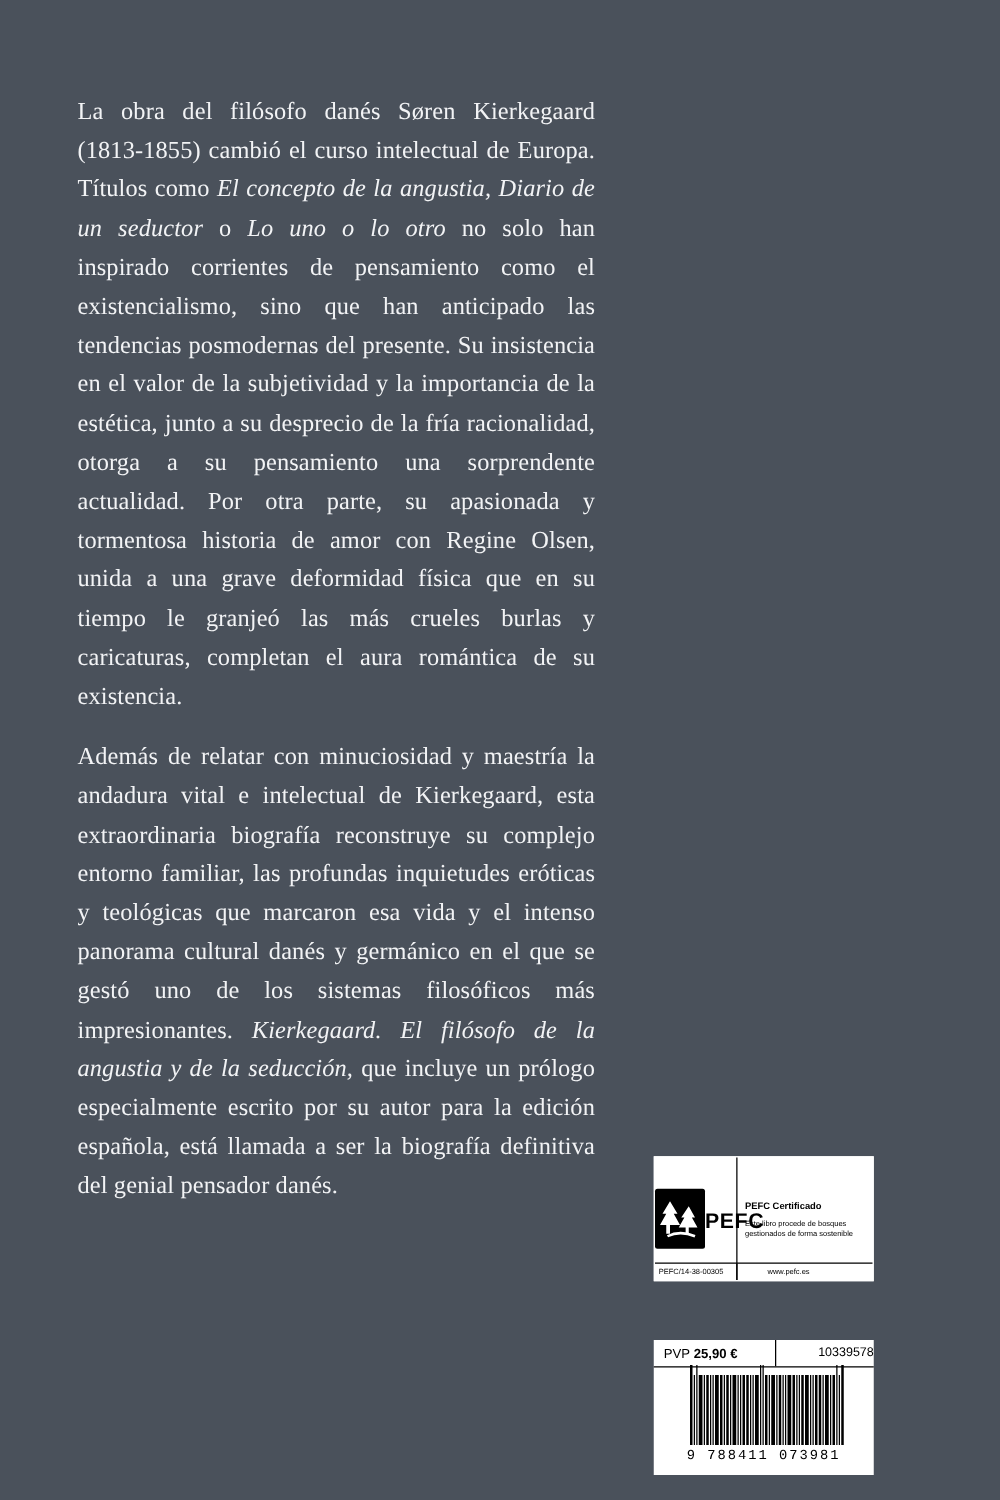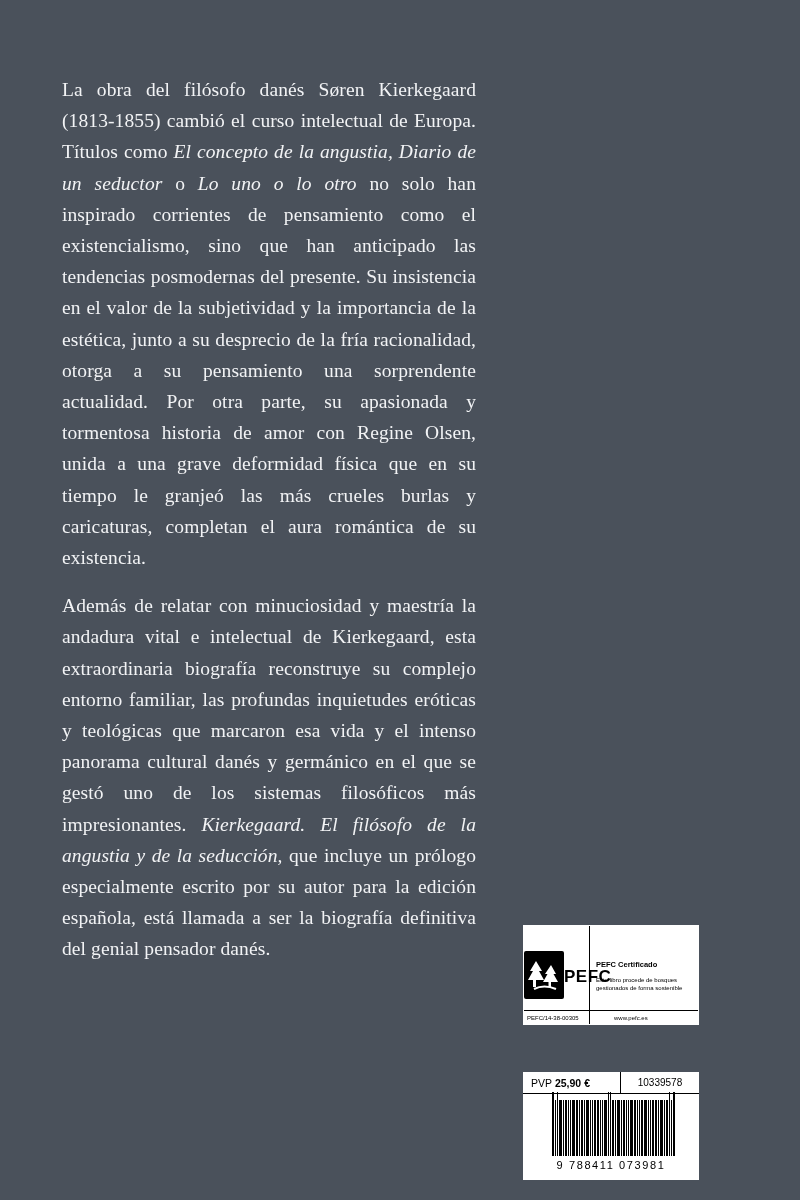--- a/index.html
+++ b/index.html
@@ -162,21 +162,21 @@
     padding-left: 8px;
     box-sizing: border-box;
     border-right: 1px solid #000;
     height: 100%;
     display: flex;
     align-items: center;
   }
   .bh-price b { font-weight: bold; }
   .bh-isbnnum {
     flex: 1;
-    text-align: center;
+    text-align: right;
     font-size: 10px;
   }
   .barcode-body {
     flex: 1;
     display: flex;
     flex-direction: column;
     align-items: center;
     justify-content: flex-start;
     padding-top: 6px;
   }
@@ -187,21 +187,21 @@
     margin-left: 6px;
   }
   .bars i {
     display: block;
     background: #000;
     height: 100%;
     margin-right: 1px;
   }
   .bars i.t { height: 64px; }
   .isbn-digits {
-    font-family: Liberation Sans, sans-serif;
+    font-family: Liberation Mono, monospace;
     font-size: 11px;
     letter-spacing: 1.6px;
     margin-top: 3px;
   }
 
   
   .logo {
     position: absolute;
     left: 60px;
     top: 1096px;

